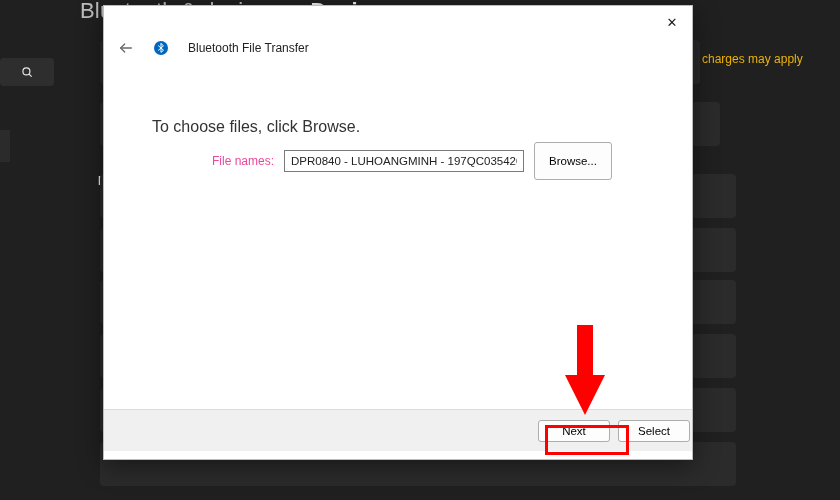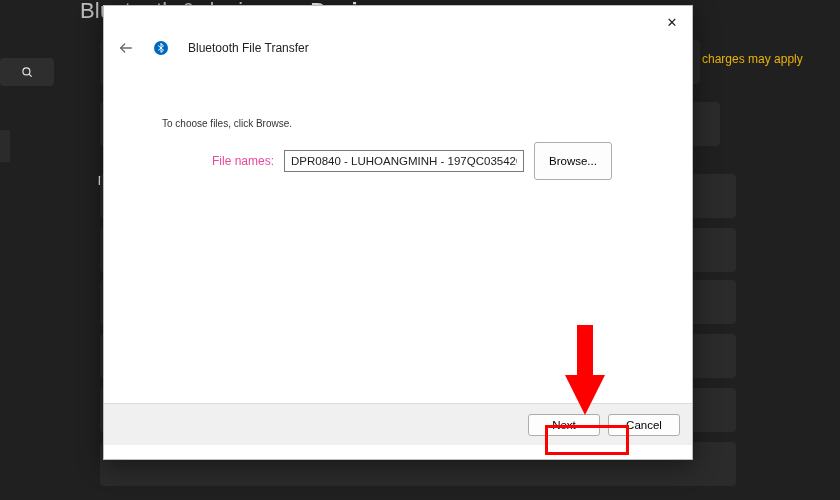--- a/index.html
+++ b/index.html
@@ -64,39 +64,39 @@
     width: 14px; height: 14px; background: #0067c0; border-radius: 50%;
     display: flex; align-items: center; justify-content: center;
   }
   .bt-icon svg { width: 8px; height: 10px; stroke: #fff; stroke-width: 1.6; fill: none; stroke-linejoin: round; stroke-linecap: round; }
   .dlg-title { font-size: 12px; color: #222; font-weight: 400; }
 
   .main-heading {
     position: absolute; left: 38px; top: 78px; font-size: 15px; color: #003e92; font-weight: 400;
   }
   .instruction {
-    position: absolute; left: 58px; top: 112px; font-size: 10px; color: #333; text-align: right;
+    position: absolute; left: 48px; top: 112px; font-size: 16px; color: #333; text-align: right;
   }
   .file-row {
     position: absolute; left: 100px; top: 136px; display: flex; align-items: center; gap: 10px;
   }
   .file-label { font-size: 12px; color: #ec4899; width: 70px; text-align: right; }
   .file-input {
     width: 240px; height: 22px; font-size: 11.5px; padding: 0 6px;
     border: 1px solid #7a7a7a; background: #fff; color: #222;
   }
   .browse-btn {
     height: 38px; padding: 0 14px; font-size: 11.5px; background: #fdfdfd;
     border: 1px solid #adadad; border-radius: 3px; cursor: pointer;
   }
 
   .dialog-footer {
-    position: absolute; left: 0; right: 0; bottom: 14px; height: 42px;
+    position: absolute; left: 0; right: 0; bottom: 8px; height: 42px;
     background: #f0f0f0; border-top: 1px solid #dcdcdc;
-    display: flex; align-items: center; justify-content: flex-end; gap: 8px; padding-right: 12px;
+    display: flex; align-items: center; justify-content: flex-end; gap: 8px; padding-right: 2px;
   }
   .footer-btn {
     min-width: 72px; height: 22px; font-size: 11.5px; background: #fdfdfd;
     border: 1px solid #adadad; border-radius: 3px; cursor: pointer;
   }
 
   
   .highlight-box {
     position: absolute; left: 545px; top: 425px; width: 84px; height: 30px;
     border: 3px solid #ff0000; pointer-events: none;
@@ -157,21 +157,21 @@
   <div class="instruction">To choose files, click Browse.</div>
 
   <div class="file-row">
     <span class="file-label">File names:</span>
     <input class="file-input" type="text" value="DPR0840 - LUHOANGMINH - 197QC035420.pdf" style="">
     <button class="browse-btn">Browse...</button>
   </div>
 
   <div class="dialog-footer">
     <button class="footer-btn">Next</button>
-    <button class="footer-btn">Cancel</button>
+    <button class="footer-btn">Select</button>
   </div>
 </div>
 
 <div class="highlight-box"></div>
 <div class="red-arrow">
   <svg viewBox="0 0 50 100">
     <rect x="17" y="5" width="16" height="55" fill="#ff0000"></rect>
     <polygon points="5,55 45,55 25,95" fill="#ff0000"></polygon>
   </svg>
 </div>

